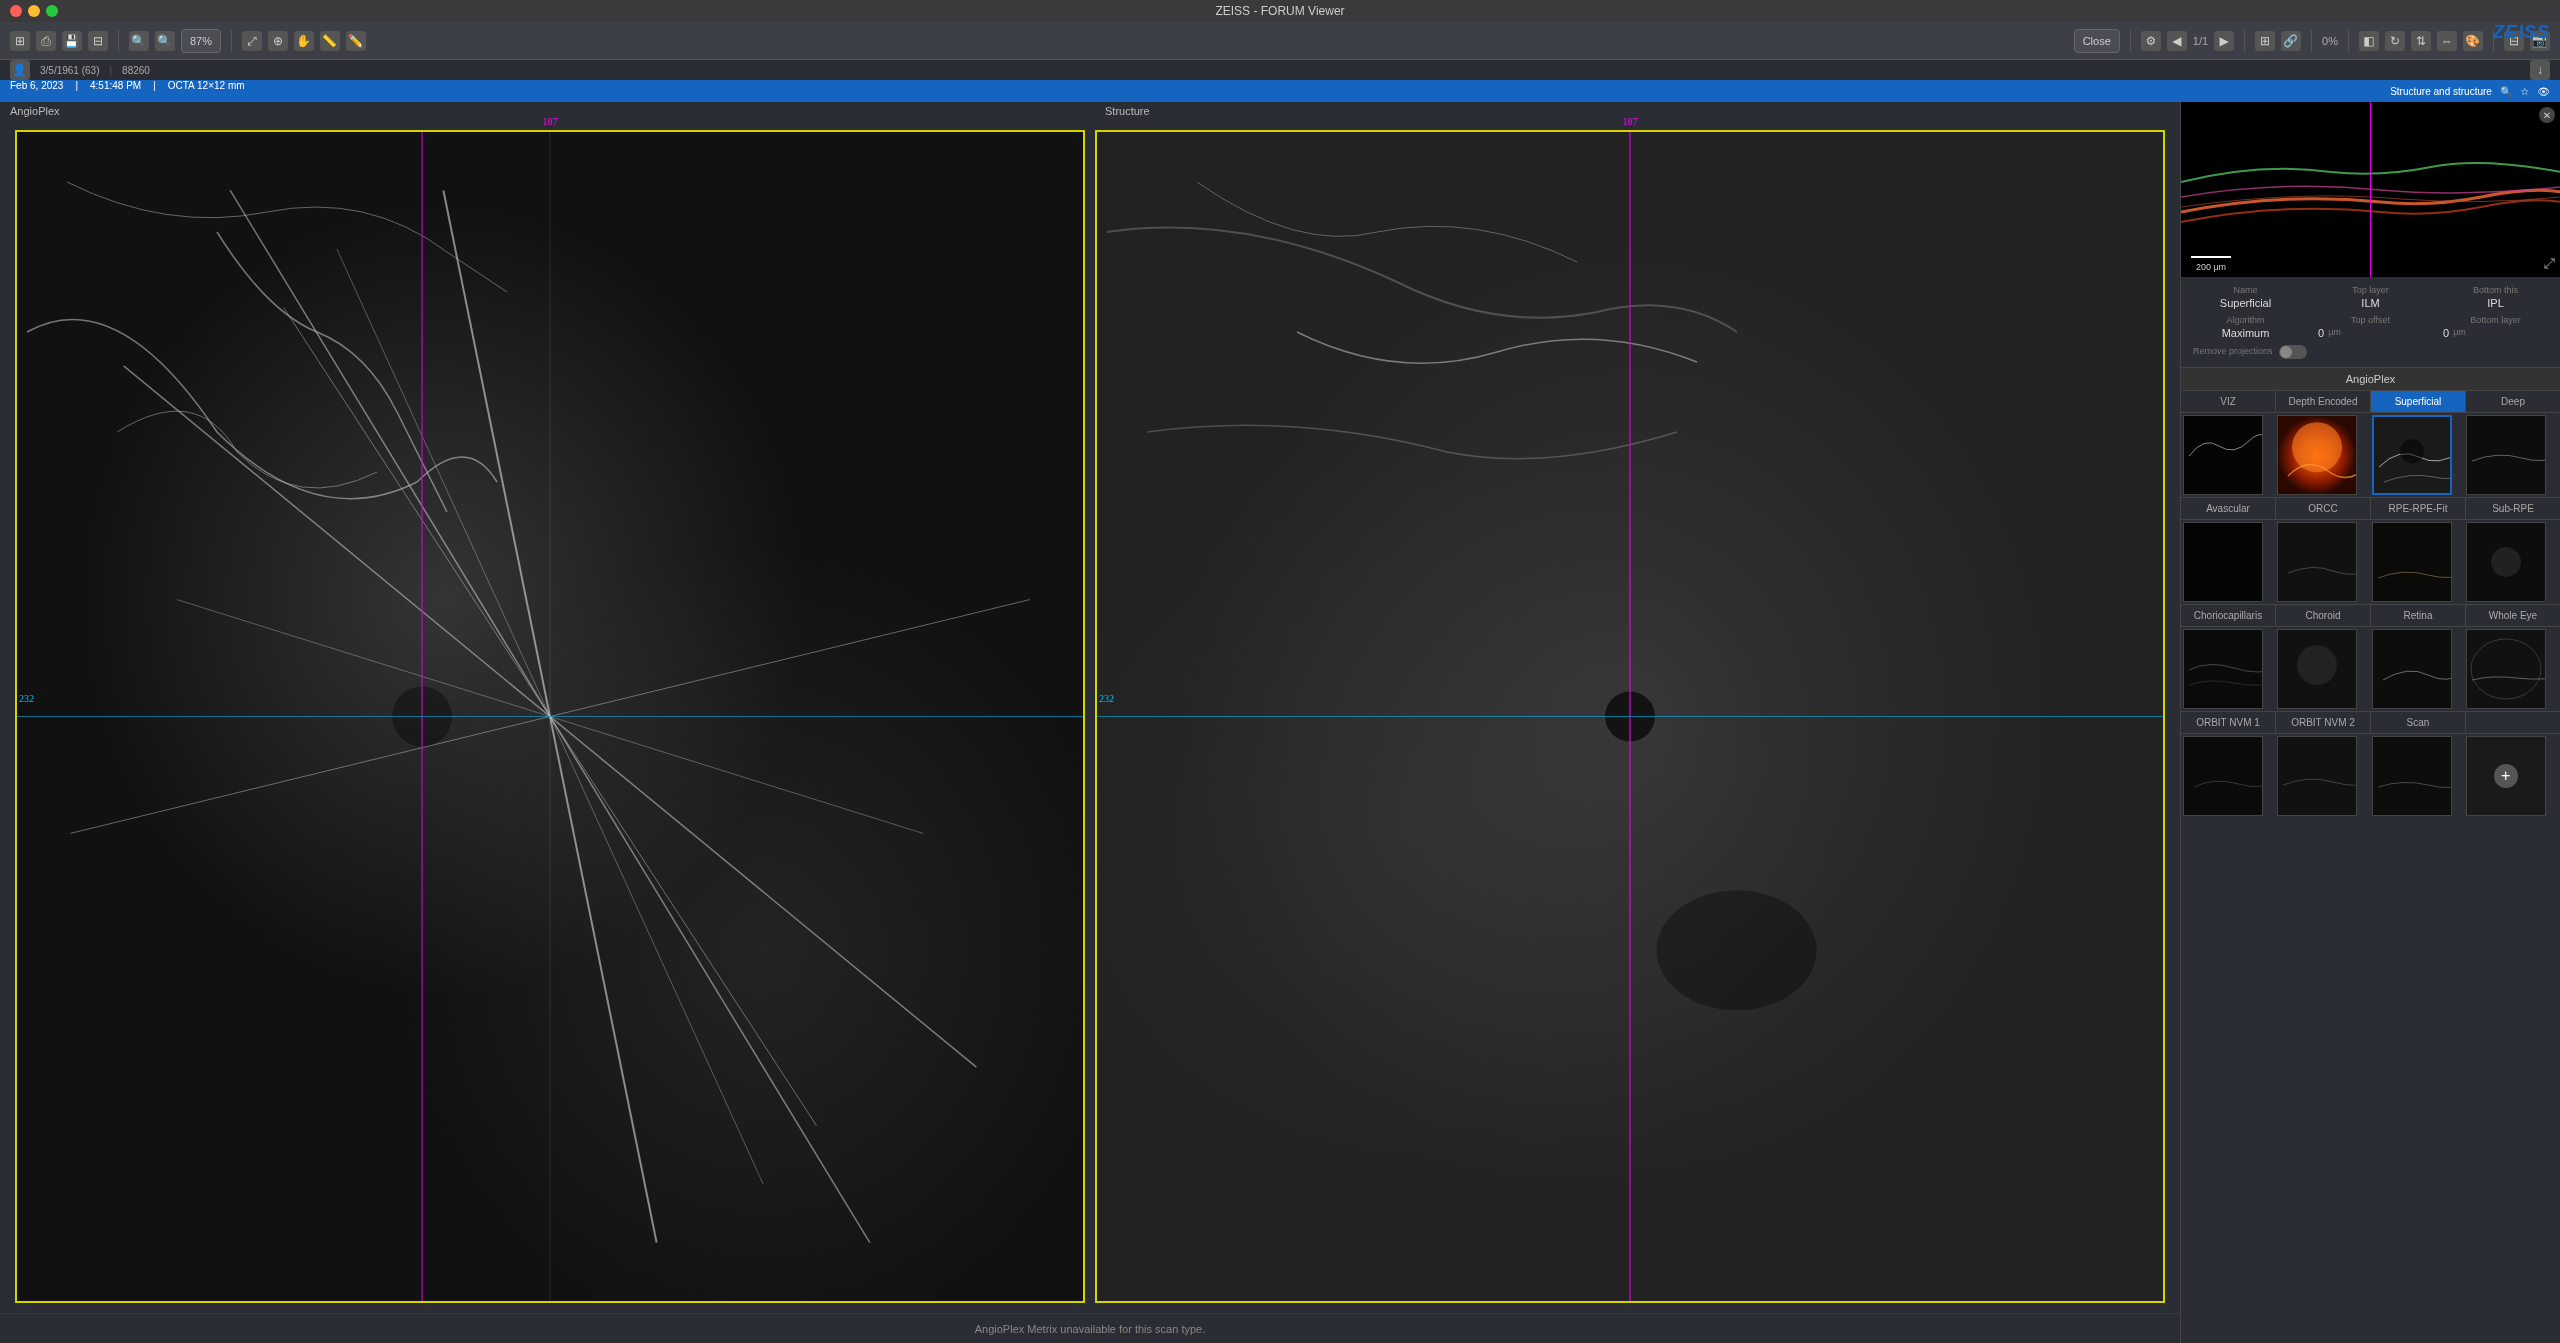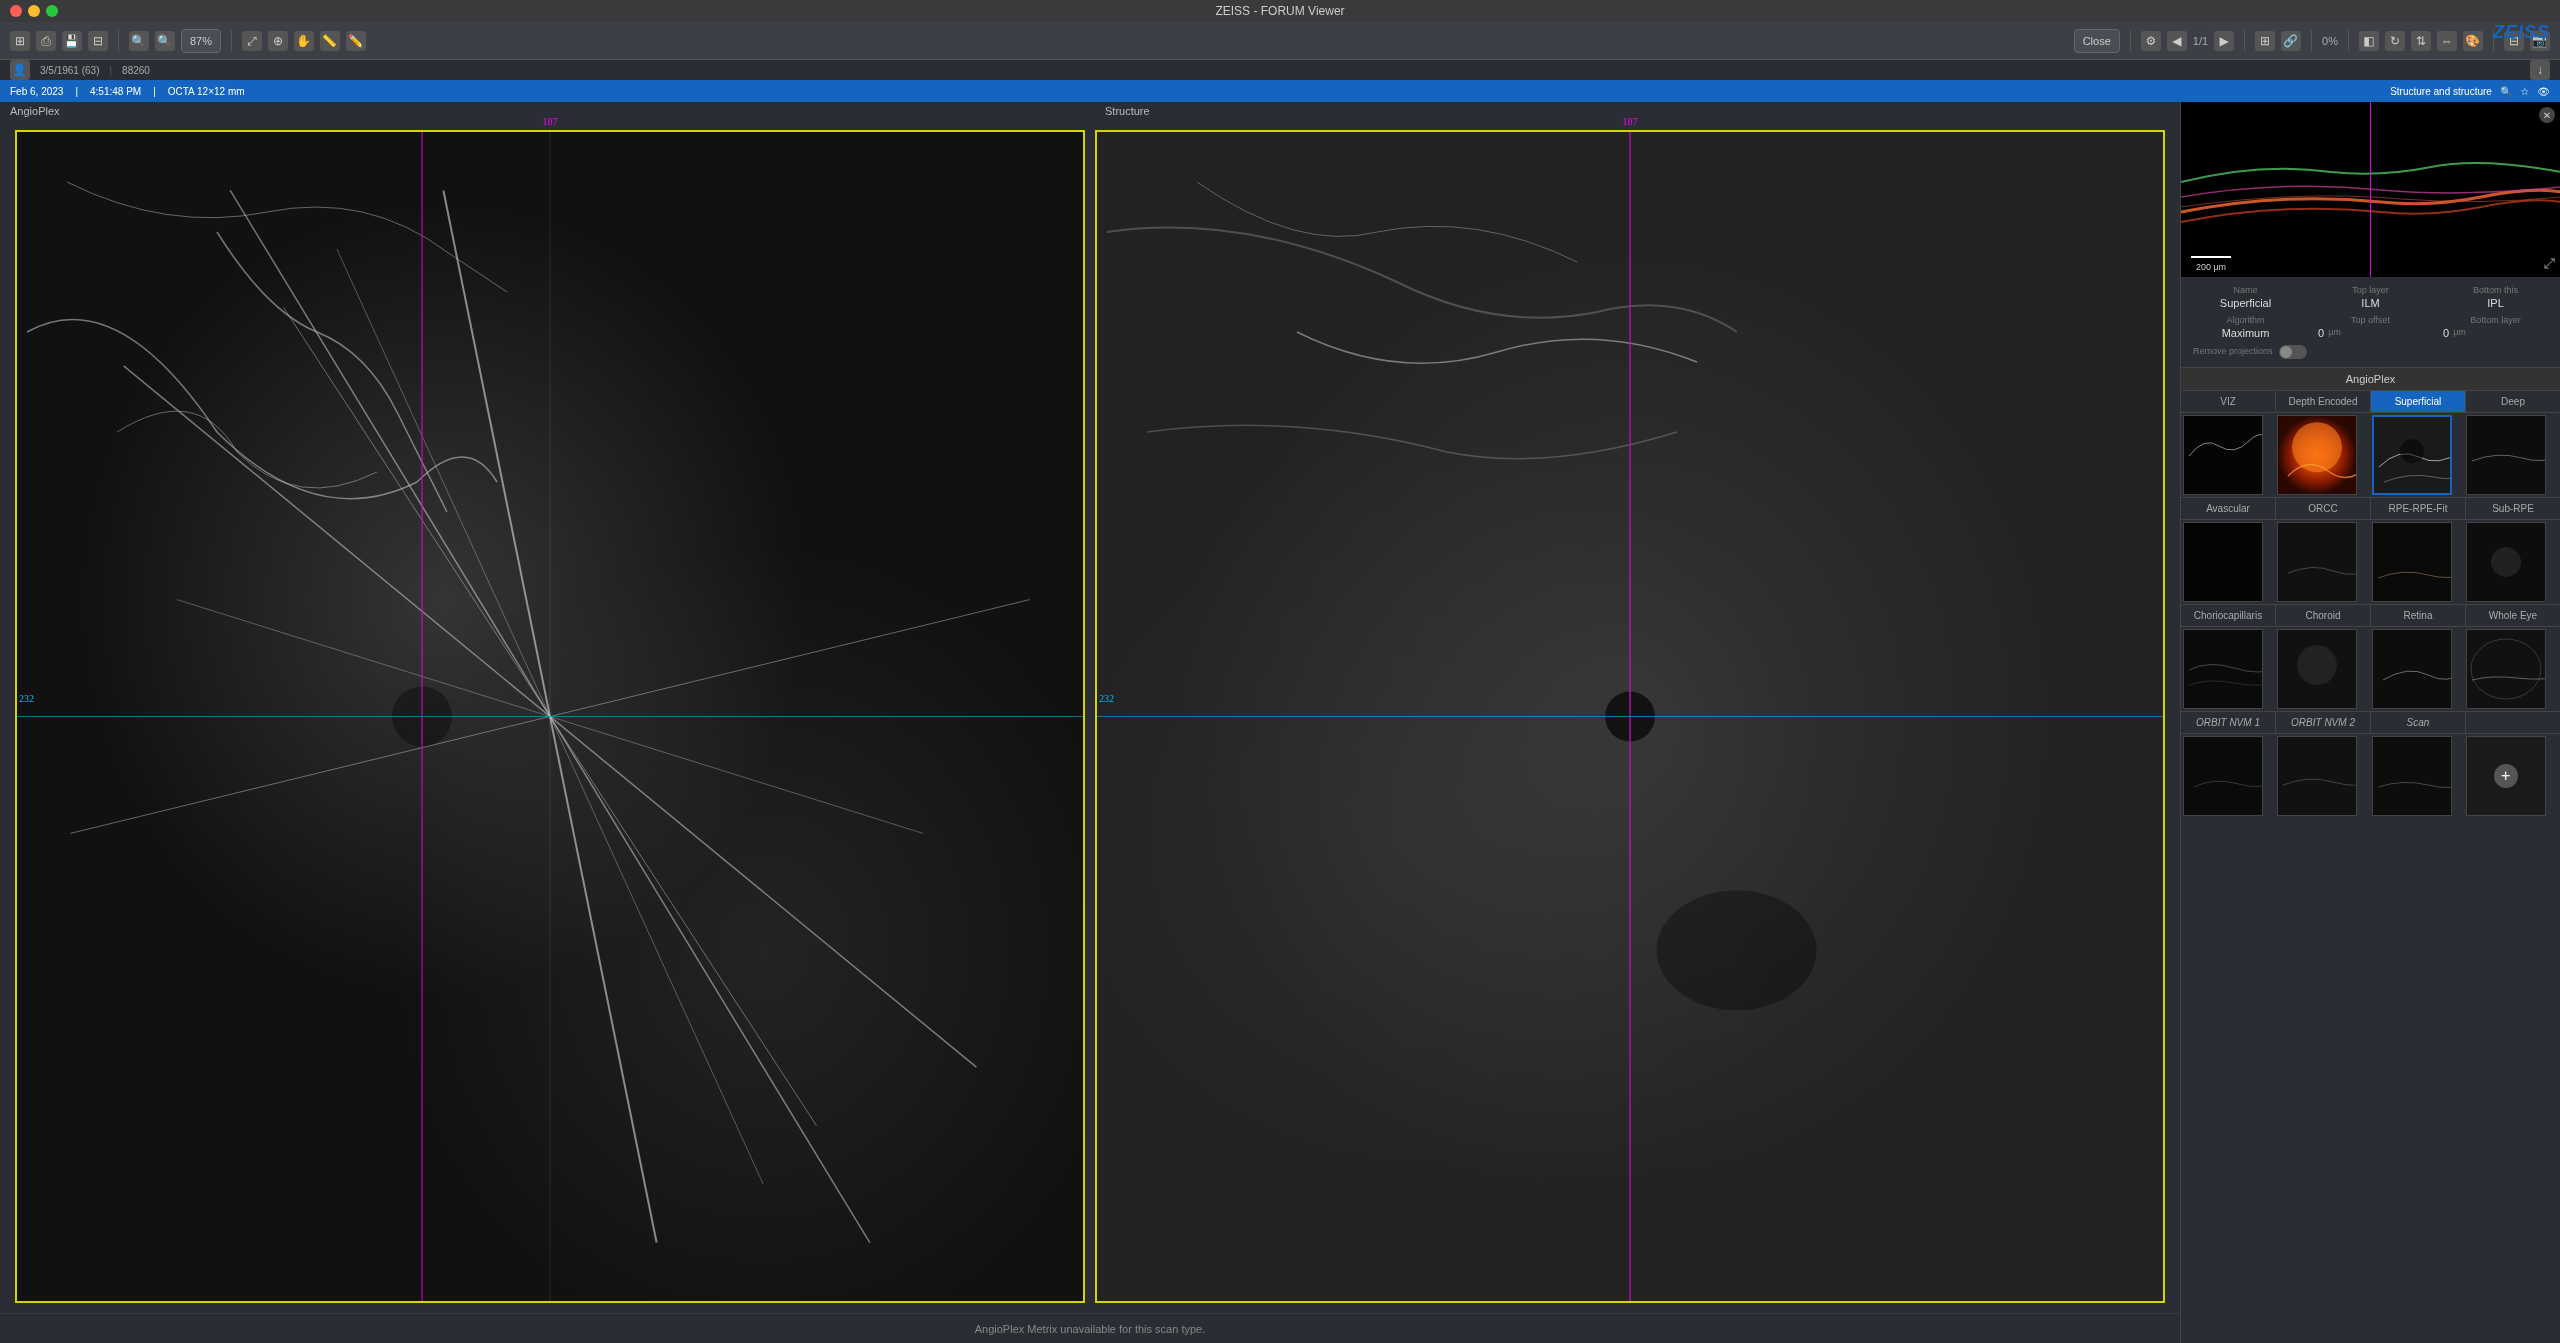--- a/index.html
+++ b/index.html
@@ -92,21 +92,20 @@
       color: #999;
     }
 
     
     #blue-bar {
       position: absolute;
       top: 80px; left: 0; right: 0;
       height: 22px;
       background: #1565c0;
       display: flex;
-      align-items: center;
       padding: 0 10px;
       gap: 12px;
       font-size: 10px;
       color: #fff;
     }
     .blue-bar-right {
       margin-left: auto;
       display: flex;
       align-items: center;
       gap: 8px;
@@ -763,21 +762,21 @@
       </div>
       <div class="thumb-cell" style="height:80px;">
         <svg width="100%" height="100%">
           <rect width="100%" height="100%" fill="#111"></rect>
           <ellipse cx="50%" cy="50%" rx="35" ry="30" stroke="rgba(150,150,150,0.3)" stroke-width="1" fill="none"></ellipse>
           <path d="M5,50 Q25,45 50,48 Q75,51 95,46" stroke="rgba(180,180,180,0.5)" stroke-width="1" fill="none"></path>
         </svg>
       </div>
     </div>
 
-    <div style="display:flex;border-bottom:1px solid #444;border-top:1px solid #444;flex-shrink:0;font-style:italic;">
+    <div style="display:flex;border-bottom:1px solid #444;border-top:1px solid #444;flex-shrink:0;">
       <div class="type-tab">
         <div>ORBIT NVM 1</div>
       </div>
       <div class="type-tab">
         <div>ORBIT NVM 2</div>
       </div>
       <div class="type-tab">
         <div>Scan</div>
       </div>
       <div class="type-tab"></div>

